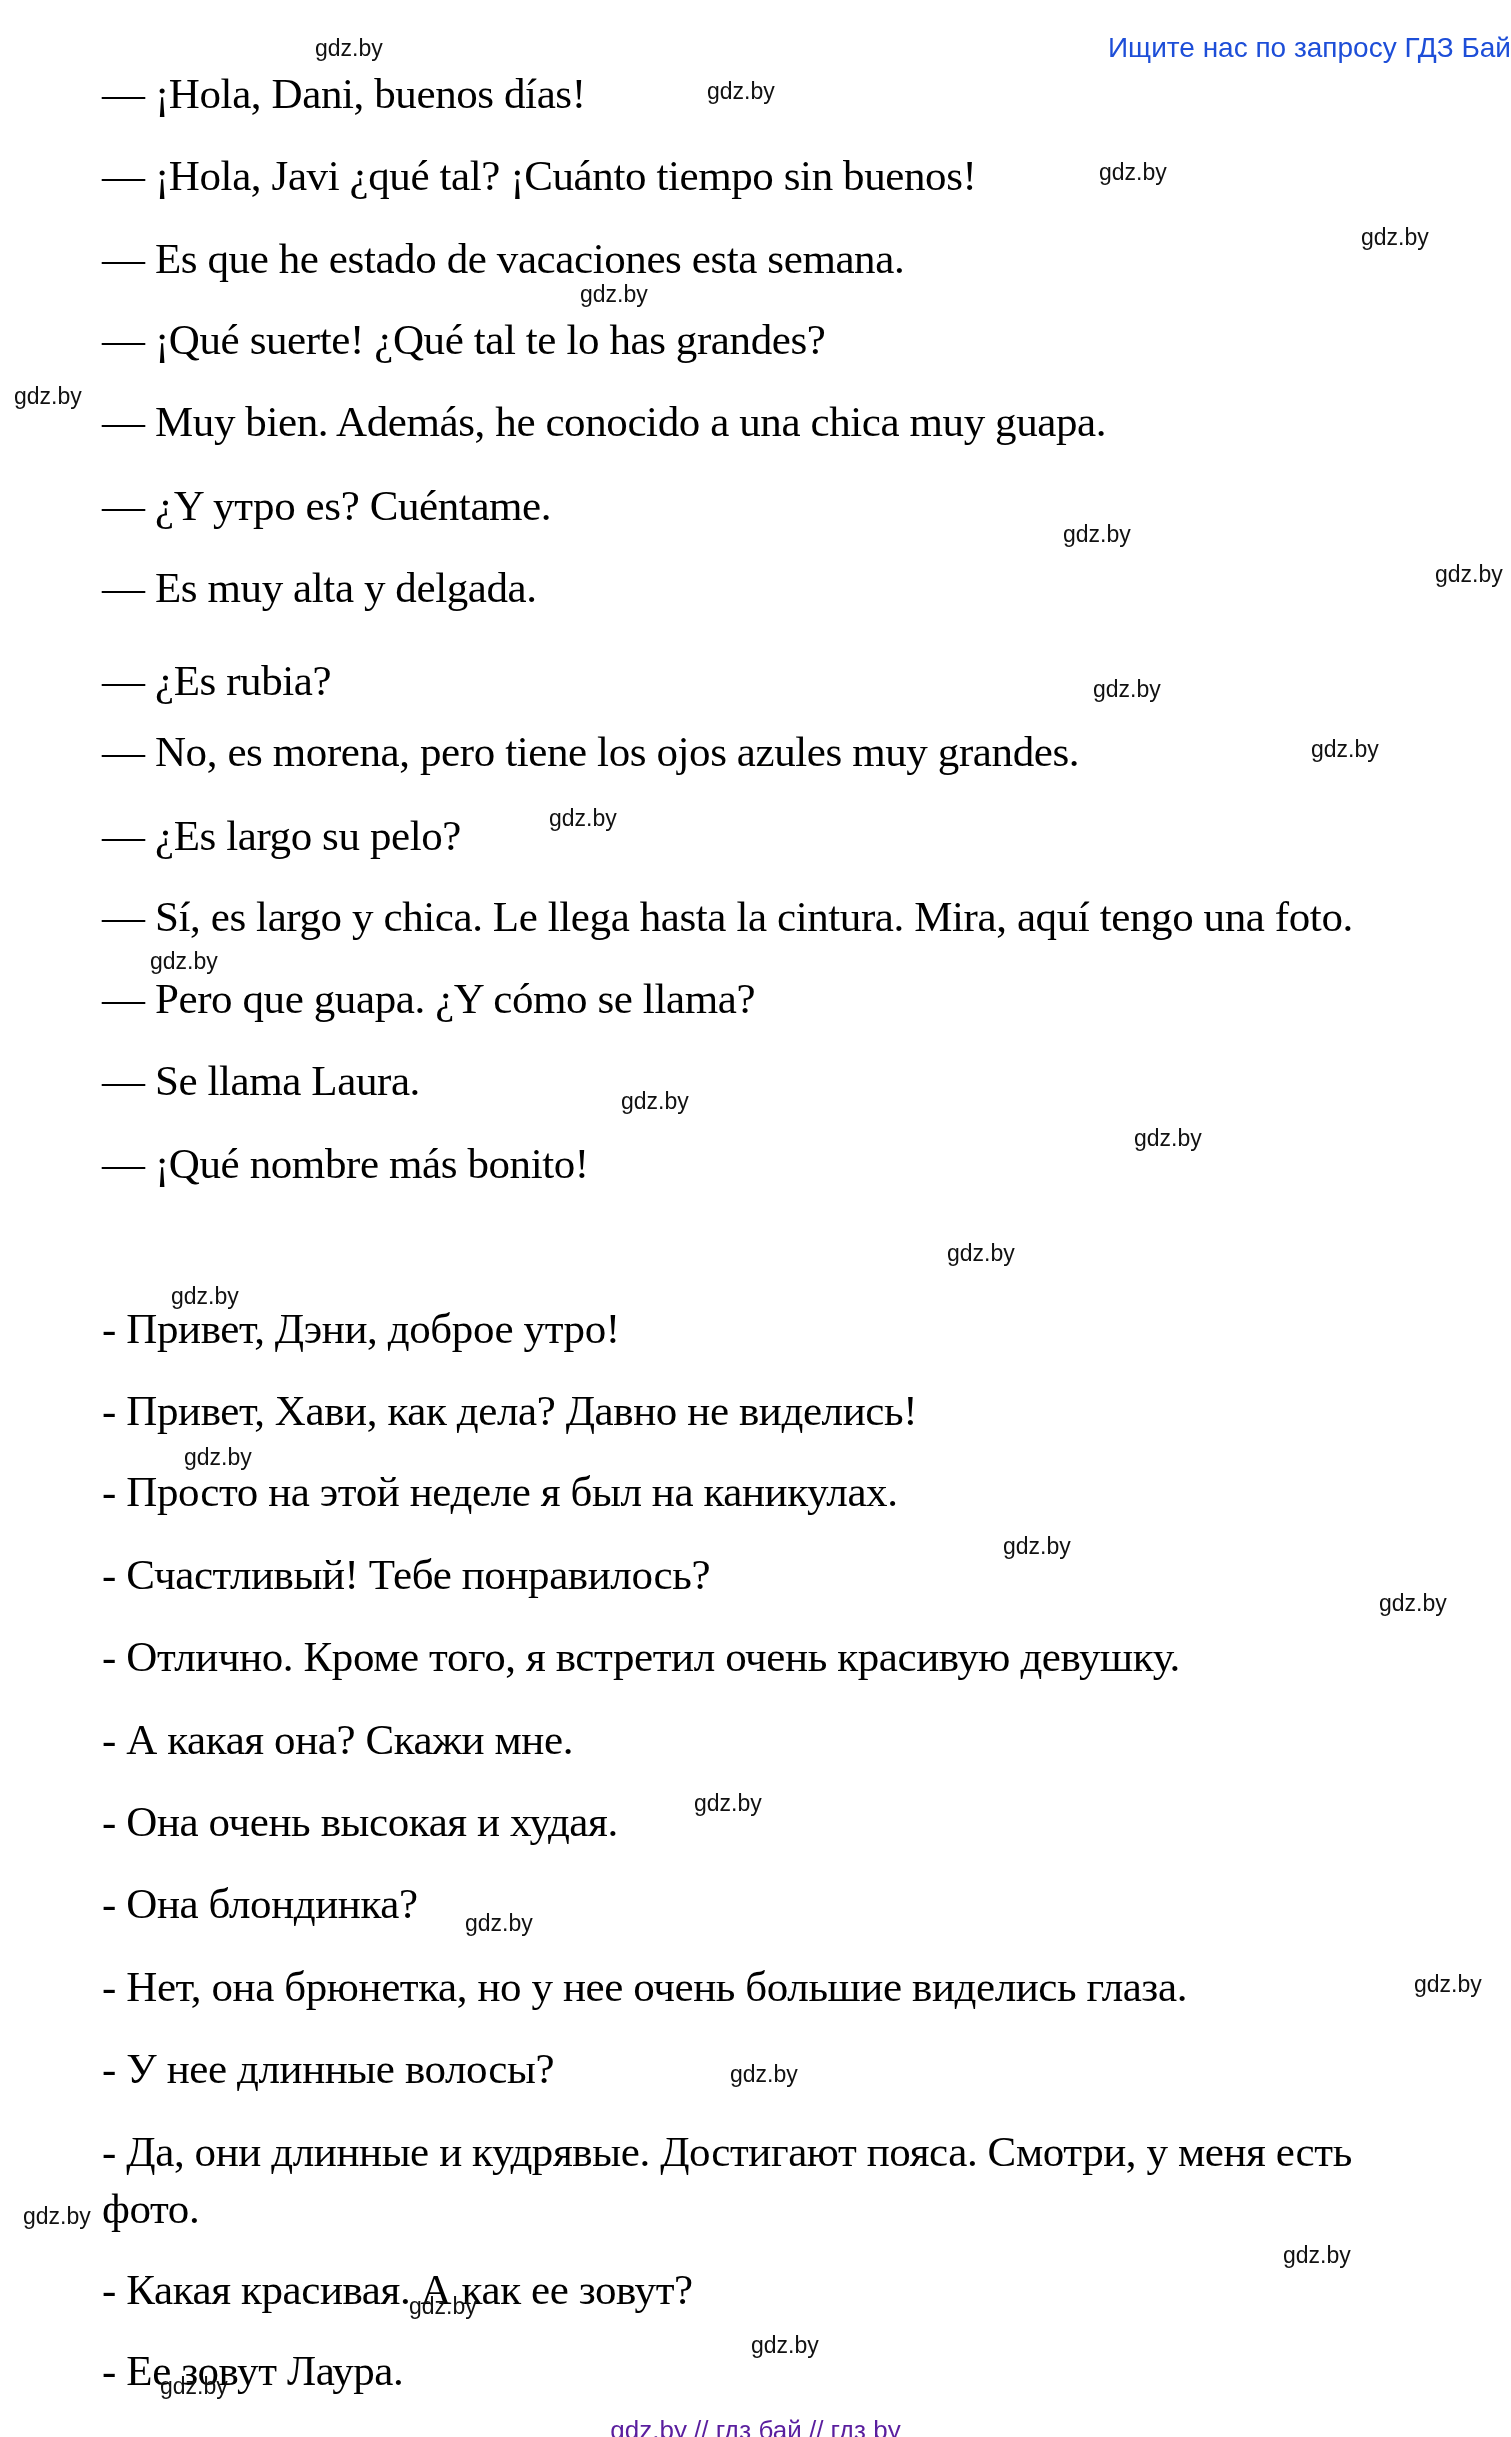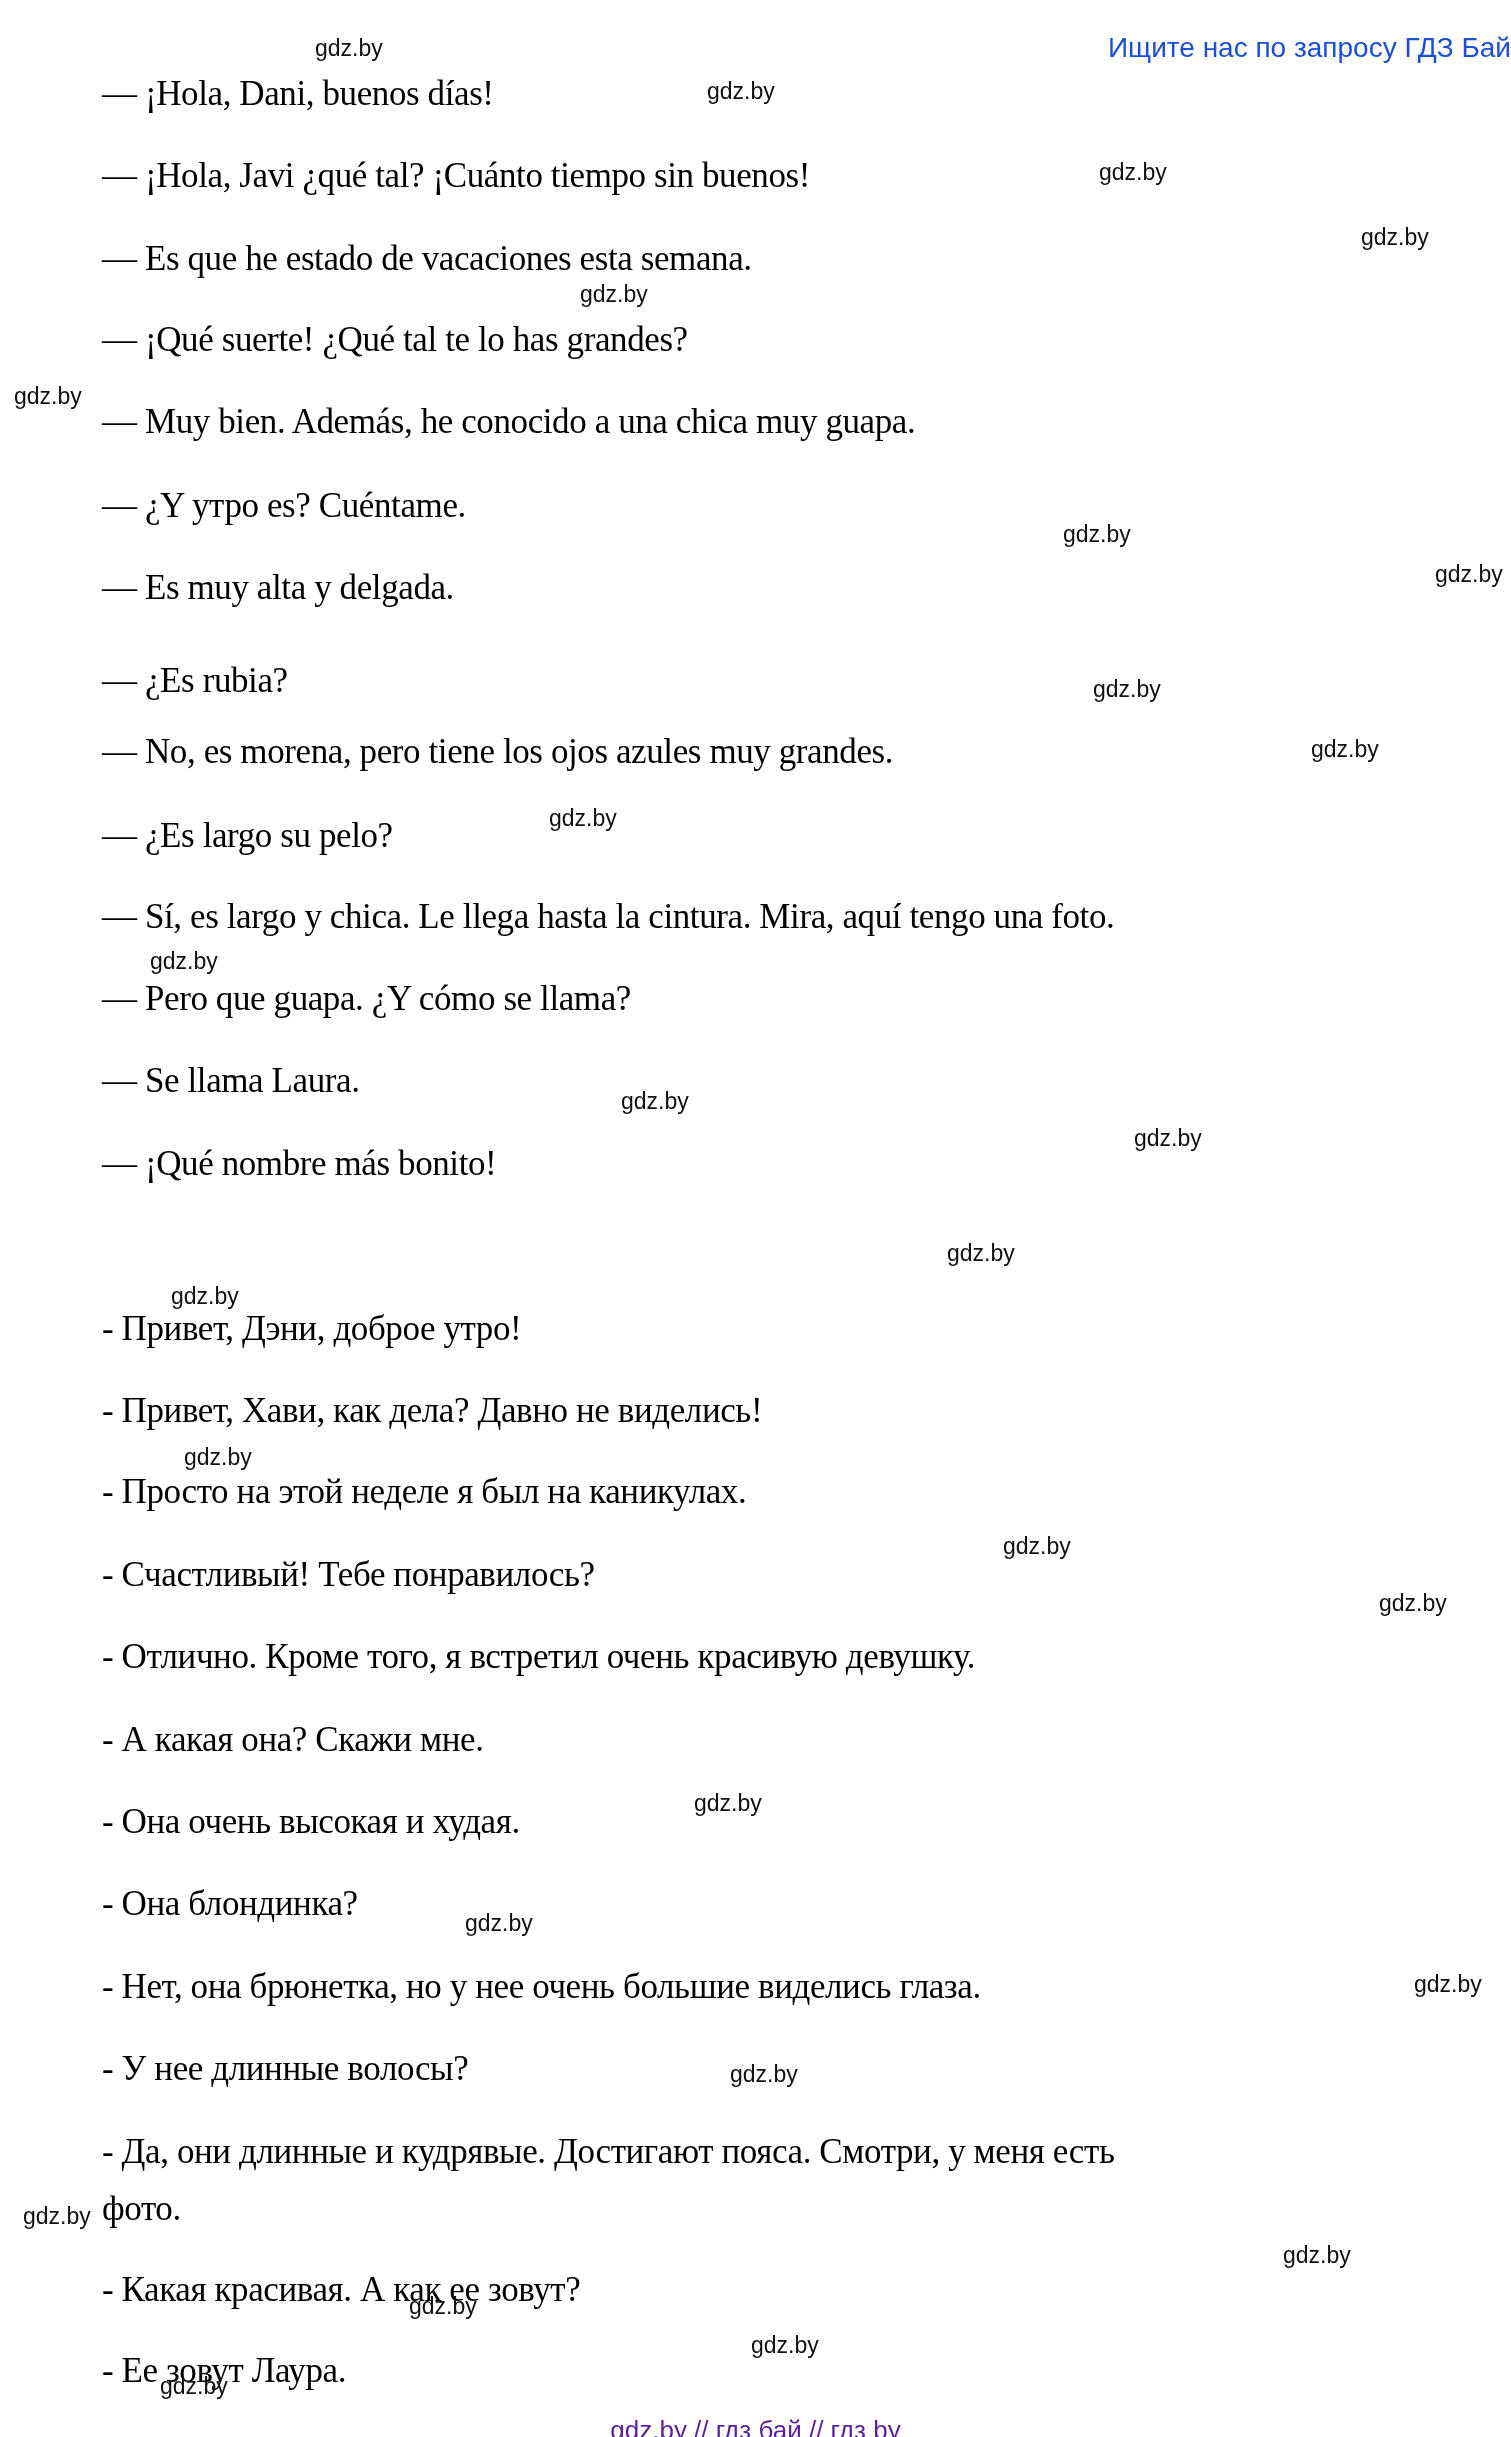--- a/index.html
+++ b/index.html
@@ -1,20 +1,20 @@
 <!DOCTYPE html>
 <html style="font-size:12.3px"><head>
 <meta charset="utf-8">
 <style>
   html, body { margin:0; padding:0; background:#ffffff; }
   body { width:1511px; height:2438px; position:relative; overflow:hidden; }
   .header { position:absolute; left:0; width:1511px; top:0; text-align:right;
     font-family:"Liberation Sans", sans-serif; font-size:28px; color:#1d4ed8; line-height:31px;margin-top:32px; }
   .line { position:absolute; left:102px; font-family:"Liberation Serif", serif;
-    font-size:35px; color:#000; white-space:nowrap; line-height:49px; letter-spacing:-0.4px; }
+    font-size:43px; color:#000; white-space:nowrap; line-height:49px; letter-spacing:-0.4px; }
   .ru { left:102px; }
   .wrap { left:102px; }
   .wm { position:absolute; font-family:"Liberation Sans", sans-serif; font-size:23px;
     color:#111; line-height:26px; white-space:nowrap; }
   .footer { position:absolute; left:0; width:1511px; top:2416px; text-align:center;
     font-family:"Liberation Sans", sans-serif; font-size:26px; color:#5a1e9e; line-height:29px; }
 </style>
 </head>
 <body>
 

